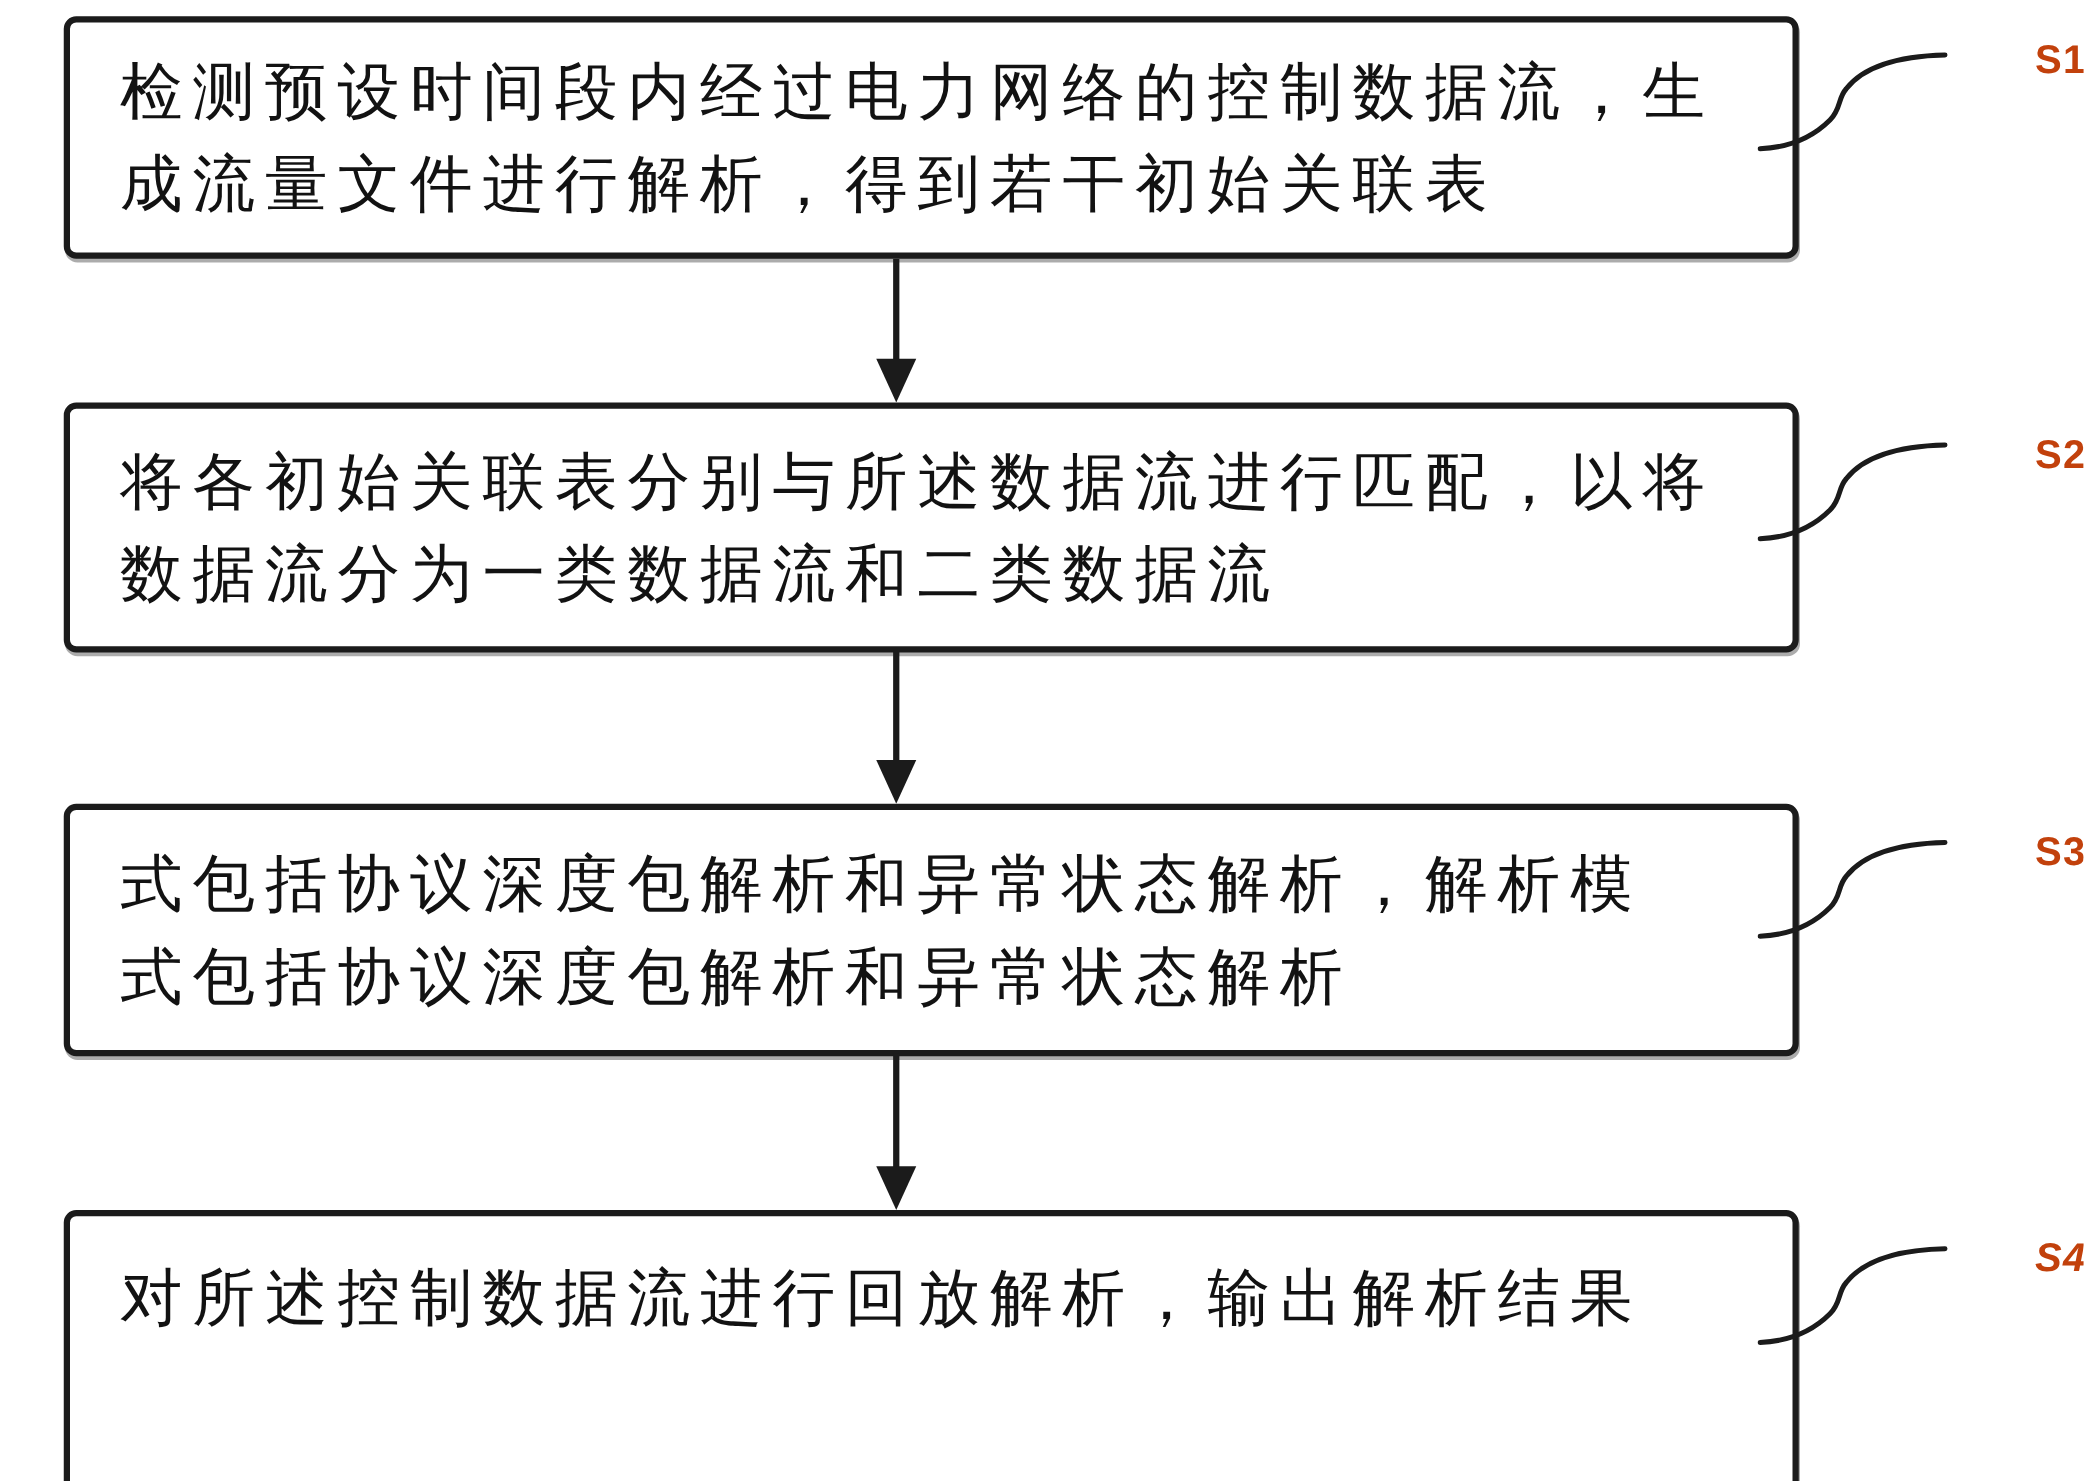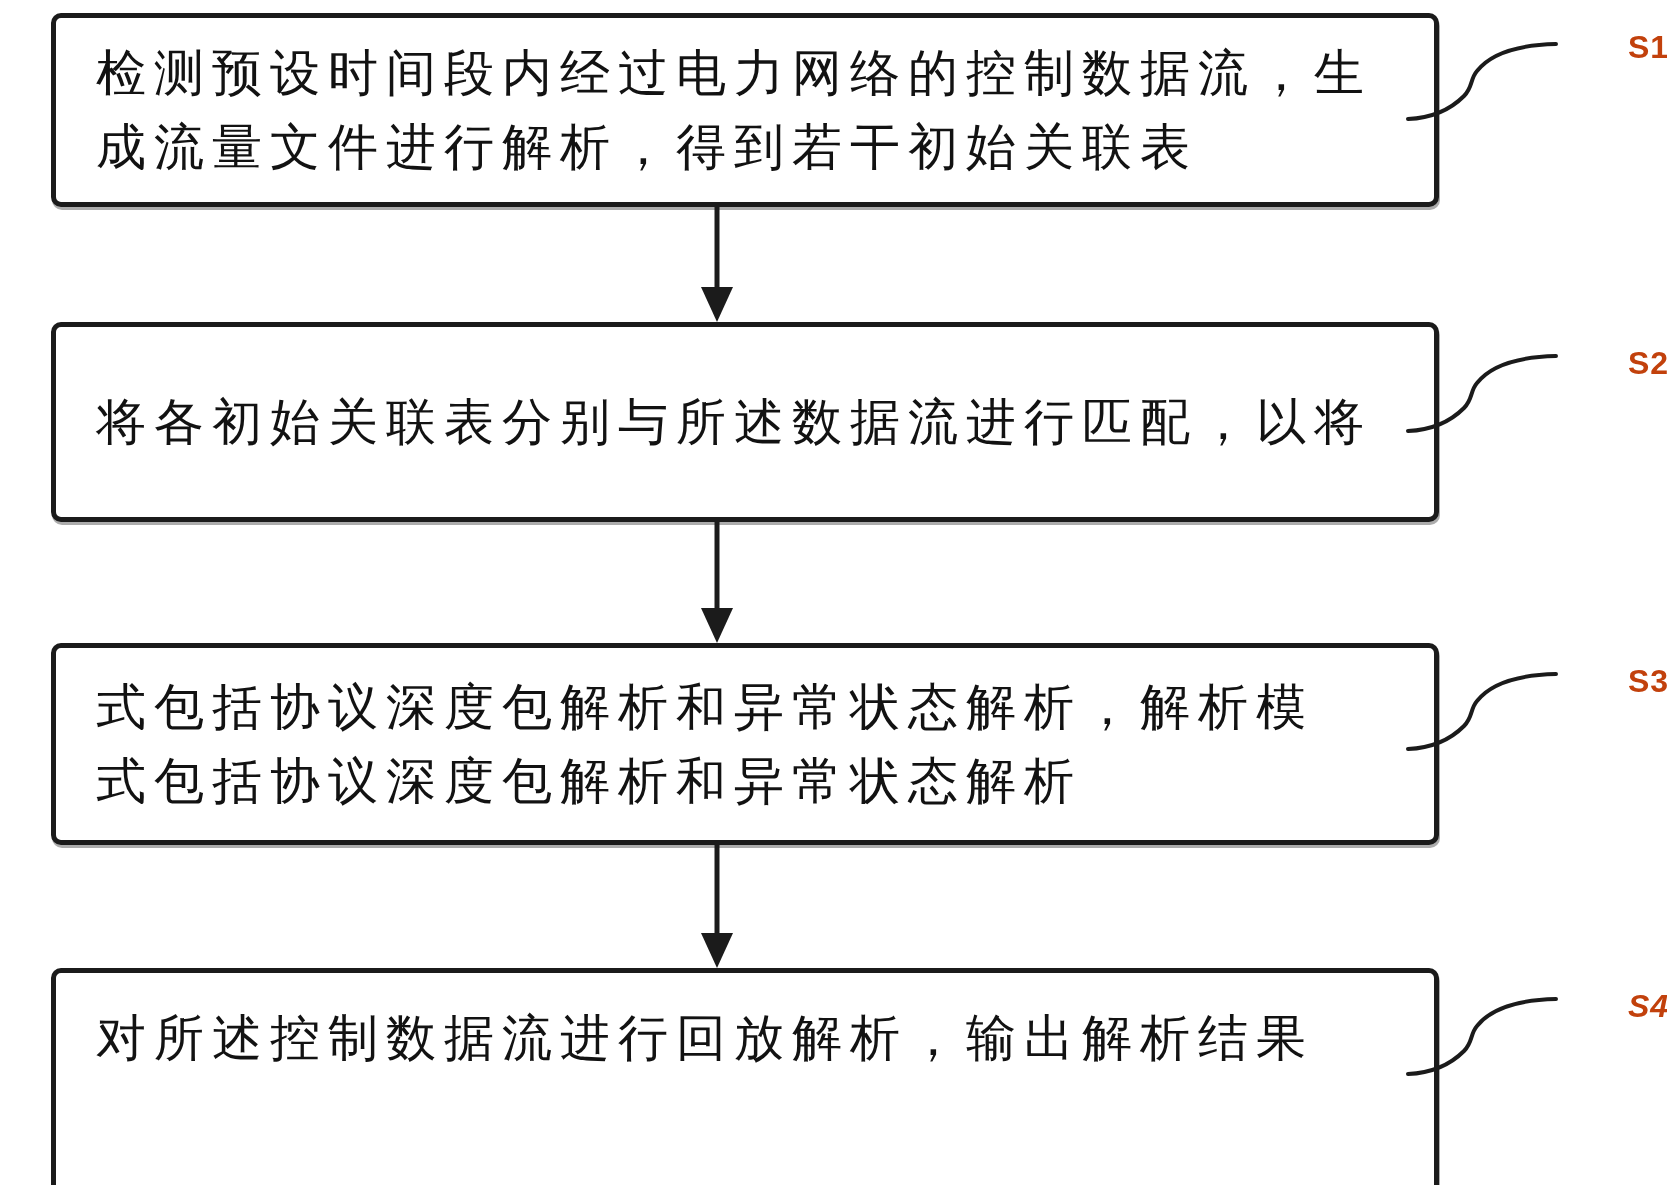--- a/index.html
+++ b/index.html
@@ -63,20 +63,21 @@
     <div class="box-line">成流量文件进行解析，得到若干初始关联表</div>
   </div>
 
   <svg class="arrow-svg" style="left:699px; top:207px;" width="36" height="115" viewBox="0 0 36 115">
     <line x1="18" y1="0" x2="18" y2="84" stroke="#1b1b1b" stroke-width="5"></line>
     <polygon points="2,80 34,80 18,115" fill="#1b1b1b"></polygon>
   </svg>
 
   <div class="flow-box box-2">
     <div class="box-line">将各初始关联表分别与所述数据流进行匹配，以将</div>
+    <div class="box-line">数据流分为一类数据流和二类数据流</div>
   </div>
 
   <svg class="arrow-svg" style="left:699px; top:520px;" width="36" height="123" viewBox="0 0 36 123">
     <line x1="18" y1="0" x2="18" y2="92" stroke="#1b1b1b" stroke-width="5"></line>
     <polygon points="2,88 34,88 18,123" fill="#1b1b1b"></polygon>
   </svg>
 
   <div class="flow-box box-3">
     <div class="box-line">式包括协议深度包解析和异常状态解析，解析模</div>
     <div class="box-line">式包括协议深度包解析和异常状态解析</div>

